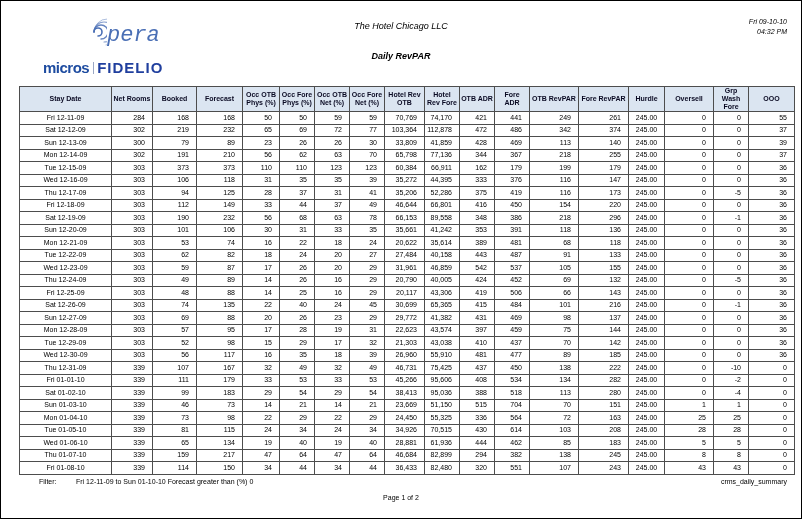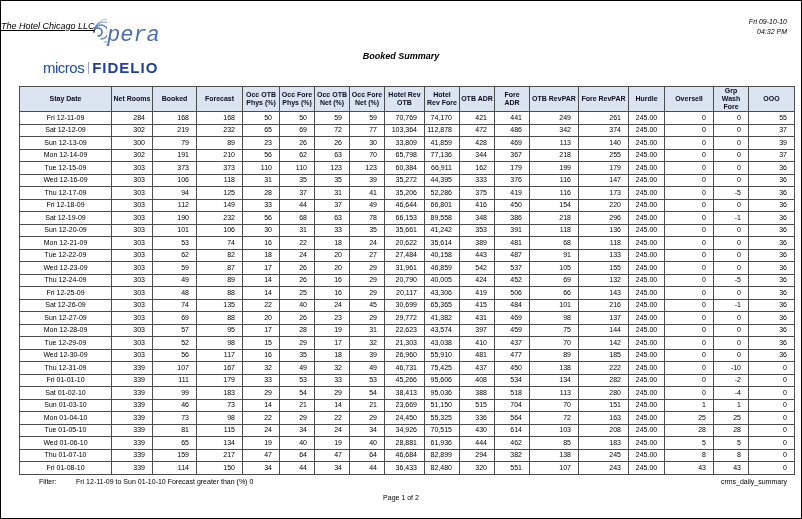--- a/index.html
+++ b/index.html
@@ -5,25 +5,25 @@
   html,body{margin:0;padding:0;background:#fff;}
   body{width:802px;height:519px;font-family:"Liberation Sans",sans-serif;color:#000;}
   .page{box-sizing:border-box;width:802px;height:519px;border:1px solid #000;position:relative;background:#fff;overflow:hidden;}
 
   
   .logo-block{position:absolute;left:38px;top:14px;width:160px;}
   .opera-logo{position:relative;height:40px;}
   .opera-swirl{position:absolute;left:42px;top:2px;}
   .opera-text{position:absolute;left:68px;top:8px;font-size:22px;font-style:italic;color:#4a6fb5;letter-spacing:0px;font-family:Liberation Mono, monospace;}
   .micros-logo{position:absolute;left:4px;top:44px;white-space:nowrap;}
-  .micros-word{font-size:15px;font-weight:normal;color:#1e4ca0;letter-spacing:-0.5px;}
+  .micros-word{font-size:15px;font-weight:bold;color:#1e4ca0;letter-spacing:-0.5px;}
   .micros-sep{display:inline-block;width:1px;height:12px;background:#9aa7c4;margin:0 3px 0 4px;vertical-align:-1px;}
   .fidelio-word{font-size:15px;font-weight:bold;color:#203f9e;letter-spacing:1px;}
 
-  .report-company{position:absolute;left:0;top:20px;width:100%;font-size:9px;font-style:italic;text-decoration:underline;}
+  .report-company{position:absolute;left:0;top:20px;width:100%;text-align:center;font-size:9px;font-style:italic;}
   .report-title{position:absolute;left:0;top:50px;width:100%;text-align:center;font-size:9px;font-style:italic;font-weight:bold;}
   .print-stamp{position:absolute;right:14px;top:16px;text-align:right;font-size:7px;font-style:italic;line-height:10px;}
 
   
   table.report{position:absolute;left:18px;top:85px;width:775px;border-collapse:collapse;table-layout:fixed;}
   table.report th{background:#dbe5f1;border:1px solid #4d4d4d;font-size:7px;font-weight:bold;text-align:center;vertical-align:middle;height:19px;padding:0 1px;line-height:8px;color:#0a0a23;}
   table.report td{border:1px solid #4d4d4d;font-size:7px;height:11.5px;padding:0 7px 0 0;text-align:right;white-space:nowrap;overflow:hidden;line-height:8px;vertical-align:middle;}
   table.report td.date{text-align:center;padding:0;}
   table.report td.ctr{text-align:center;padding:0;}
   table.report{border:1px solid #000;}
@@ -52,21 +52,21 @@
         </svg>
       </span>
       <span class="opera-text">pera</span>
     </div>
     <div class="micros-logo">
       <span class="micros-word">micros</span><span class="micros-sep"></span><span class="fidelio-word">FIDELIO</span>
     </div>
   </div>
 
   <div class="report-company">The Hotel Chicago LLC</div>
-  <div class="report-title">Booked Summary</div>
+  <div class="report-title">Daily RevPAR</div>
 
   <div class="print-stamp">
     <div>Fri 09-10-10</div>
     <div>04:32 PM</div>
   </div>
 
   <table class="report" id="report-table">
       <colgroup>
         <col style="width: 92px;">
         <col style="width: 41px;">

